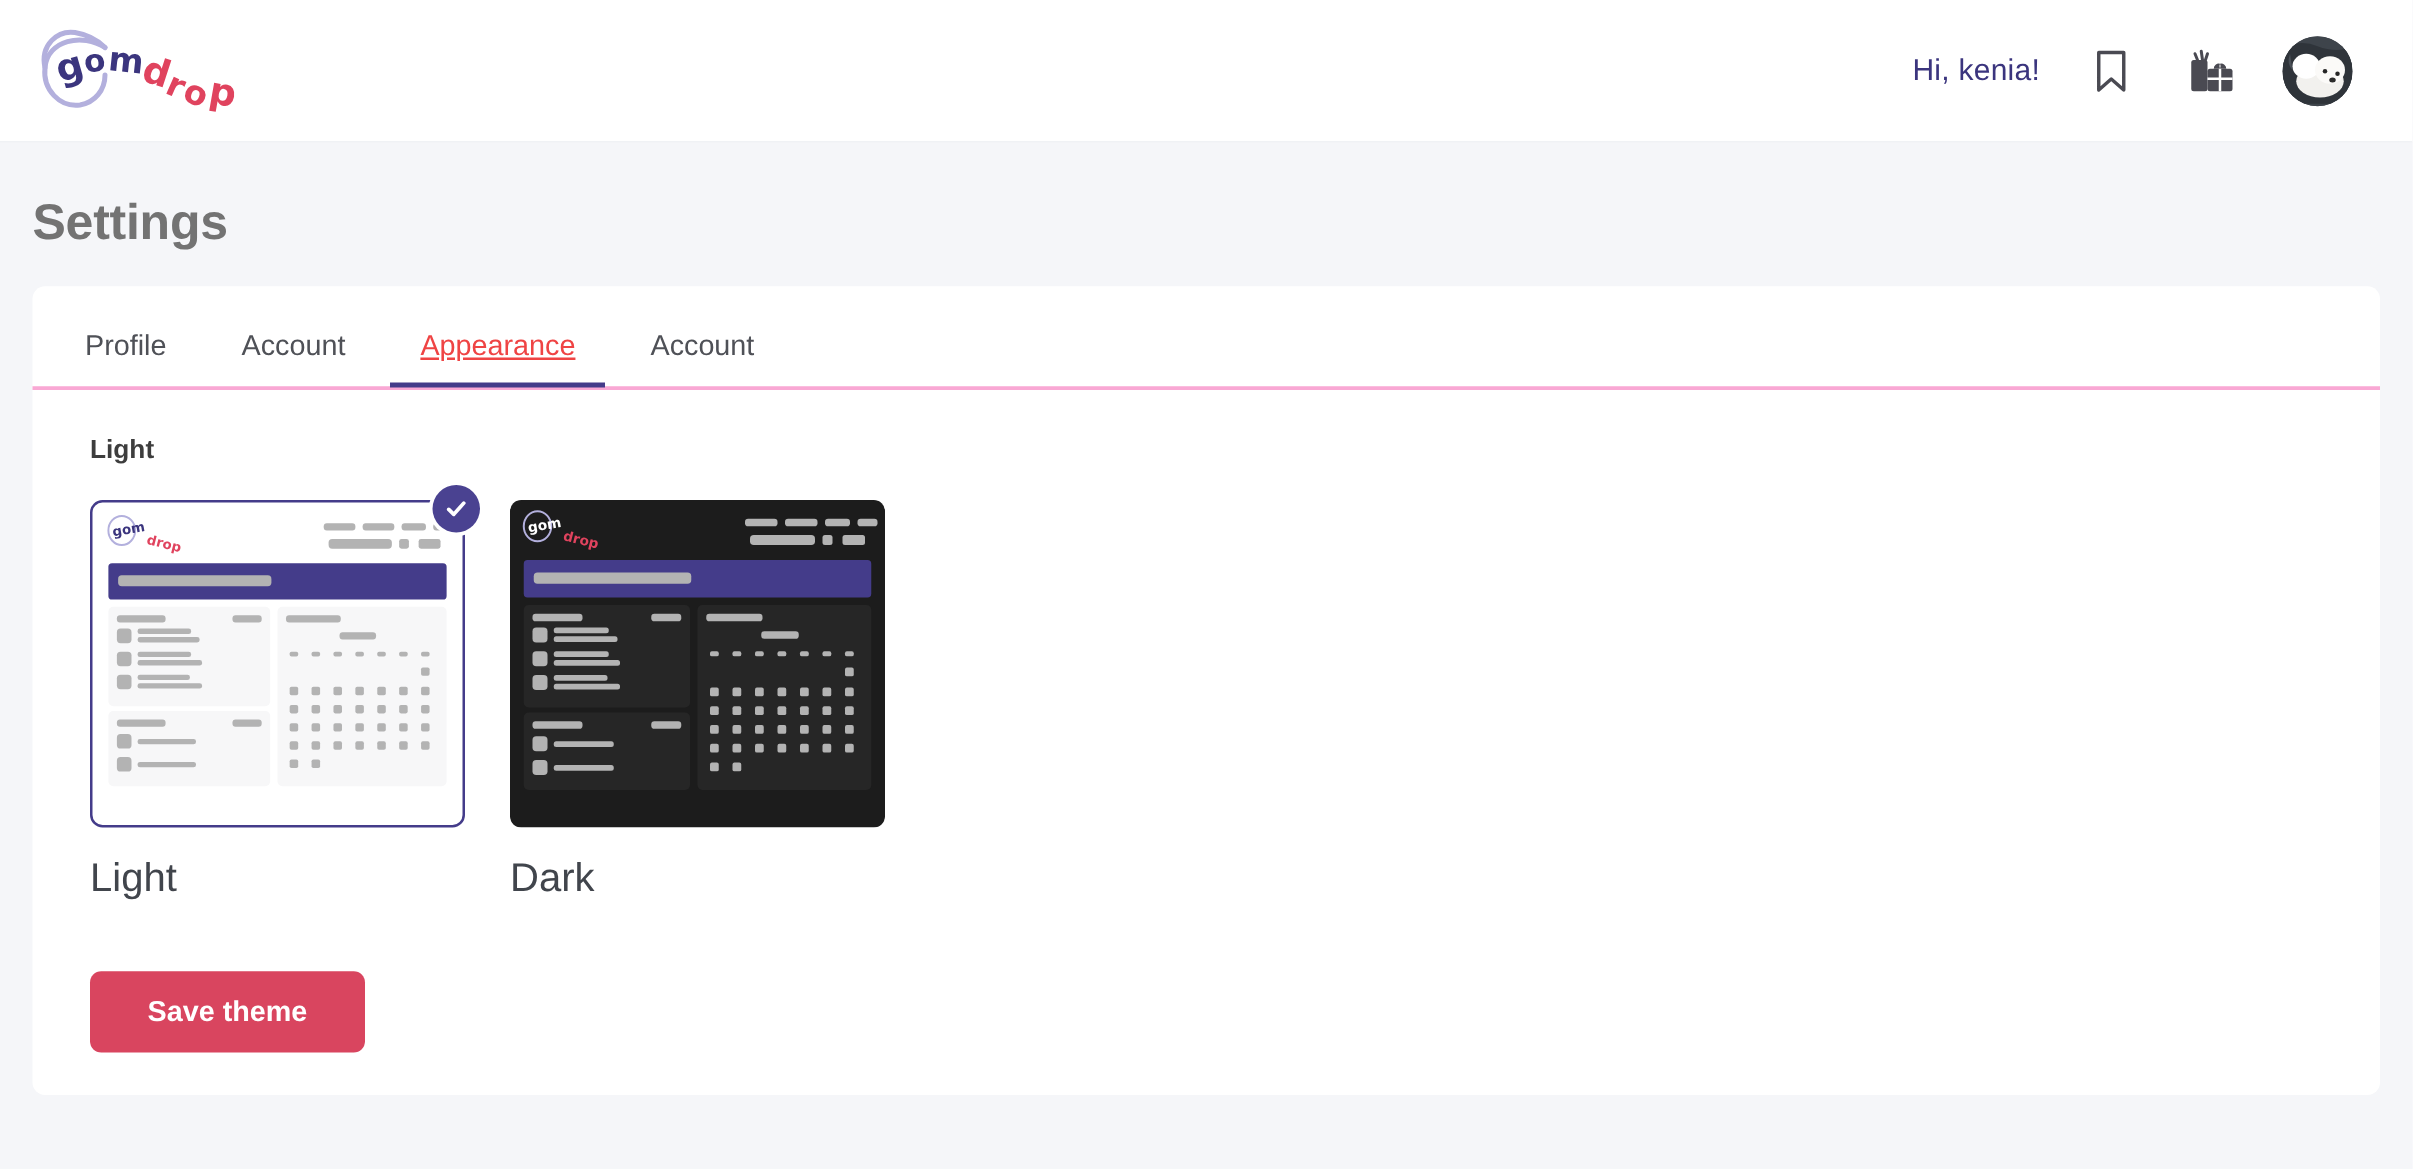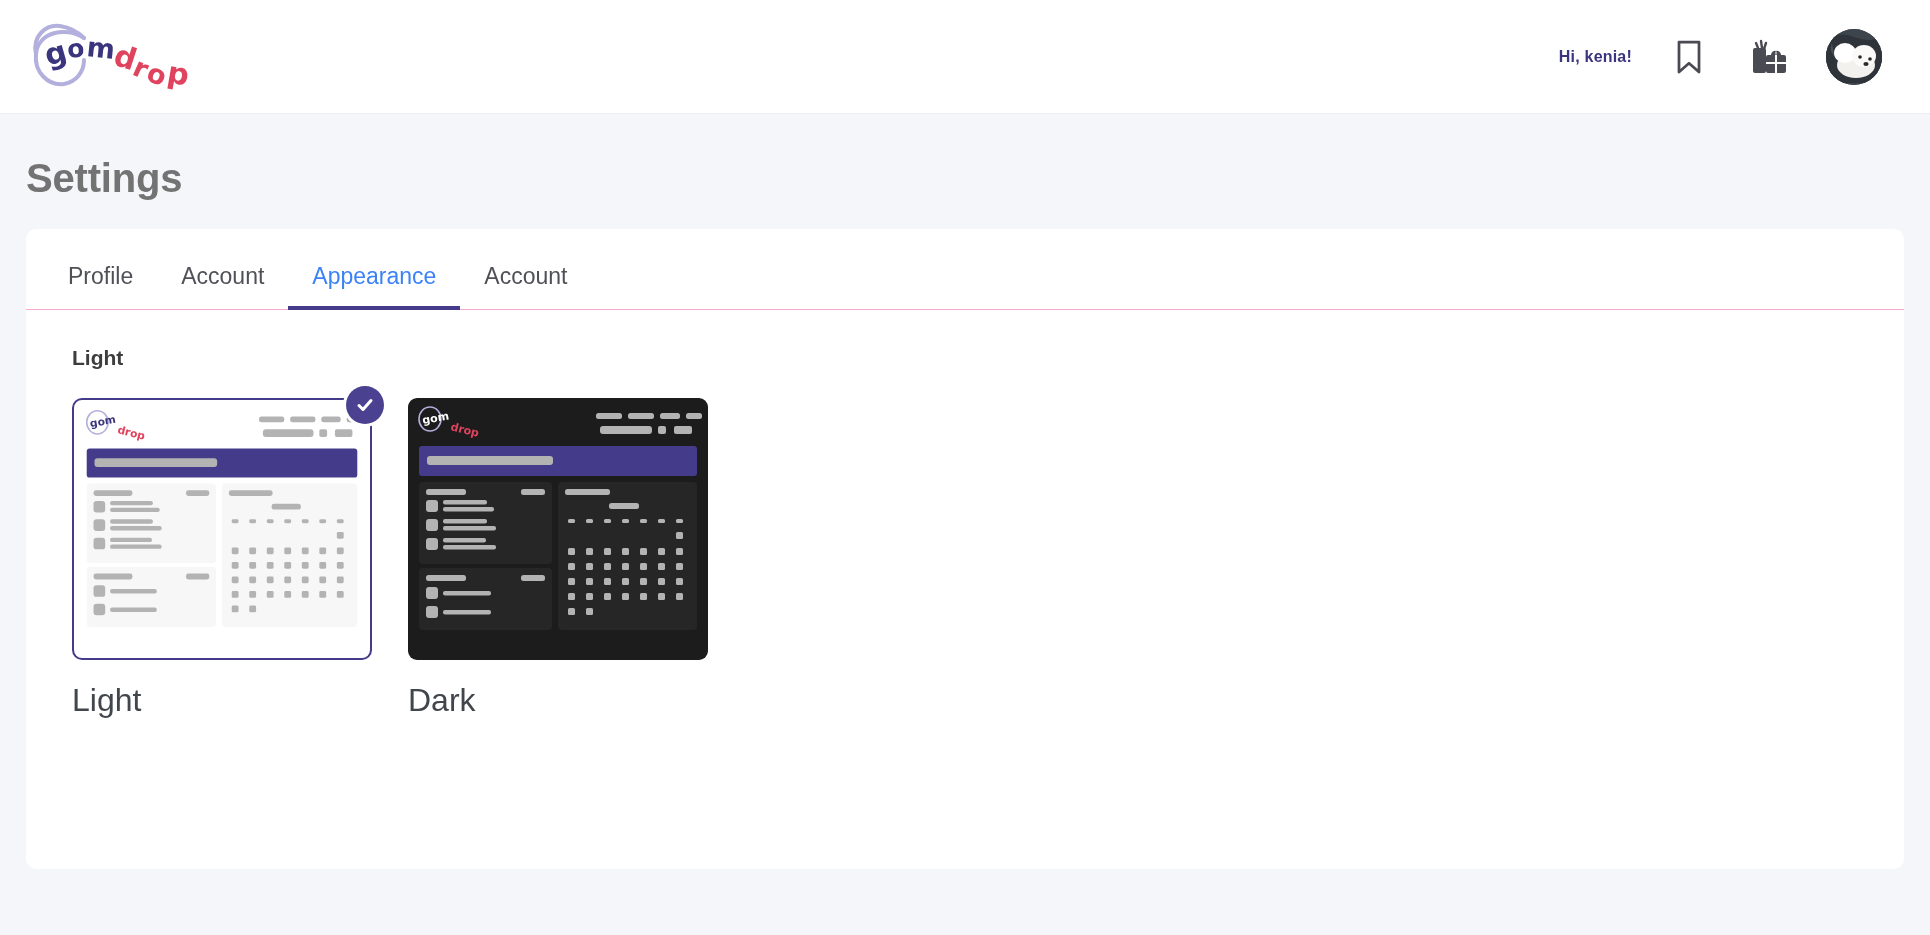--- a/index.html
+++ b/index.html
@@ -18,22 +18,22 @@
     align-items: center;
     justify-content: space-between;
     padding: 0 48px 0 26px;
     border-bottom: 1px solid #eceef2;
   }
   .logo-wrap { display: flex; align-items: center; }
   .logo { width: 186px; height: 74px; display:block; }
 
   .header-right { display: flex; align-items: center; gap: 34px; }
   .greet {
-    font-size: 16px;
-    font-weight: bold;
+    font-size: 24px;
+    font-weight: normal;
     color: #3b357e;
     letter-spacing: .2px;
     white-space: nowrap;
   }
   .icon-btn {
     width: 46px; height: 46px;
     display: flex; align-items: center; justify-content: center;
     cursor: pointer;
   }
   .avatar {
@@ -59,36 +59,37 @@
     background: #ffffff;
     border-radius: 10px;
     padding: 0 0 34px 0;
     min-height: 640px;
   }
 
   
   .tabs {
     display: flex;
     align-items: center;
-    gap: 0px;
+    gap: 12px;
     padding: 18px 18px 0 18px;
-    border-bottom: 1px solid #f9a8d4;
+    border-bottom: 3px solid #f9a8d4;
   }
   .tab {
     font-size: 23px;
     color: #4f5157;
     padding: 16px 24px 16px 24px;
     cursor: pointer;
     white-space: nowrap;
     border-bottom: 4px solid transparent;
     margin-bottom: -1px;
   }
   .tab.active {
-    color: #3b82f6;
+    color: #ef4444;
     border-bottom-color: #443c8a;
+    text-decoration: underline;
   }
 
   
   .section { padding: 36px 46px 0 46px; }
   .section-title {
     font-size: 21px;
     font-weight: bold;
     color: #3d3d3d;
     margin-bottom: 28px;
   }
@@ -383,16 +384,17 @@
                 <rect x="160" y="210" width="7" height="7" rx="1.5"></rect>
                 <rect x="178" y="210" width="7" height="7" rx="1.5"></rect>
               </g>
             </svg>
           </div>
           <div class="theme-label">Dark</div>
         </div>
 
       </div>
 
+      <button class="save-btn">Save theme</button>
     </div>
 
   </div>
 </div>
 
 </body></html>

